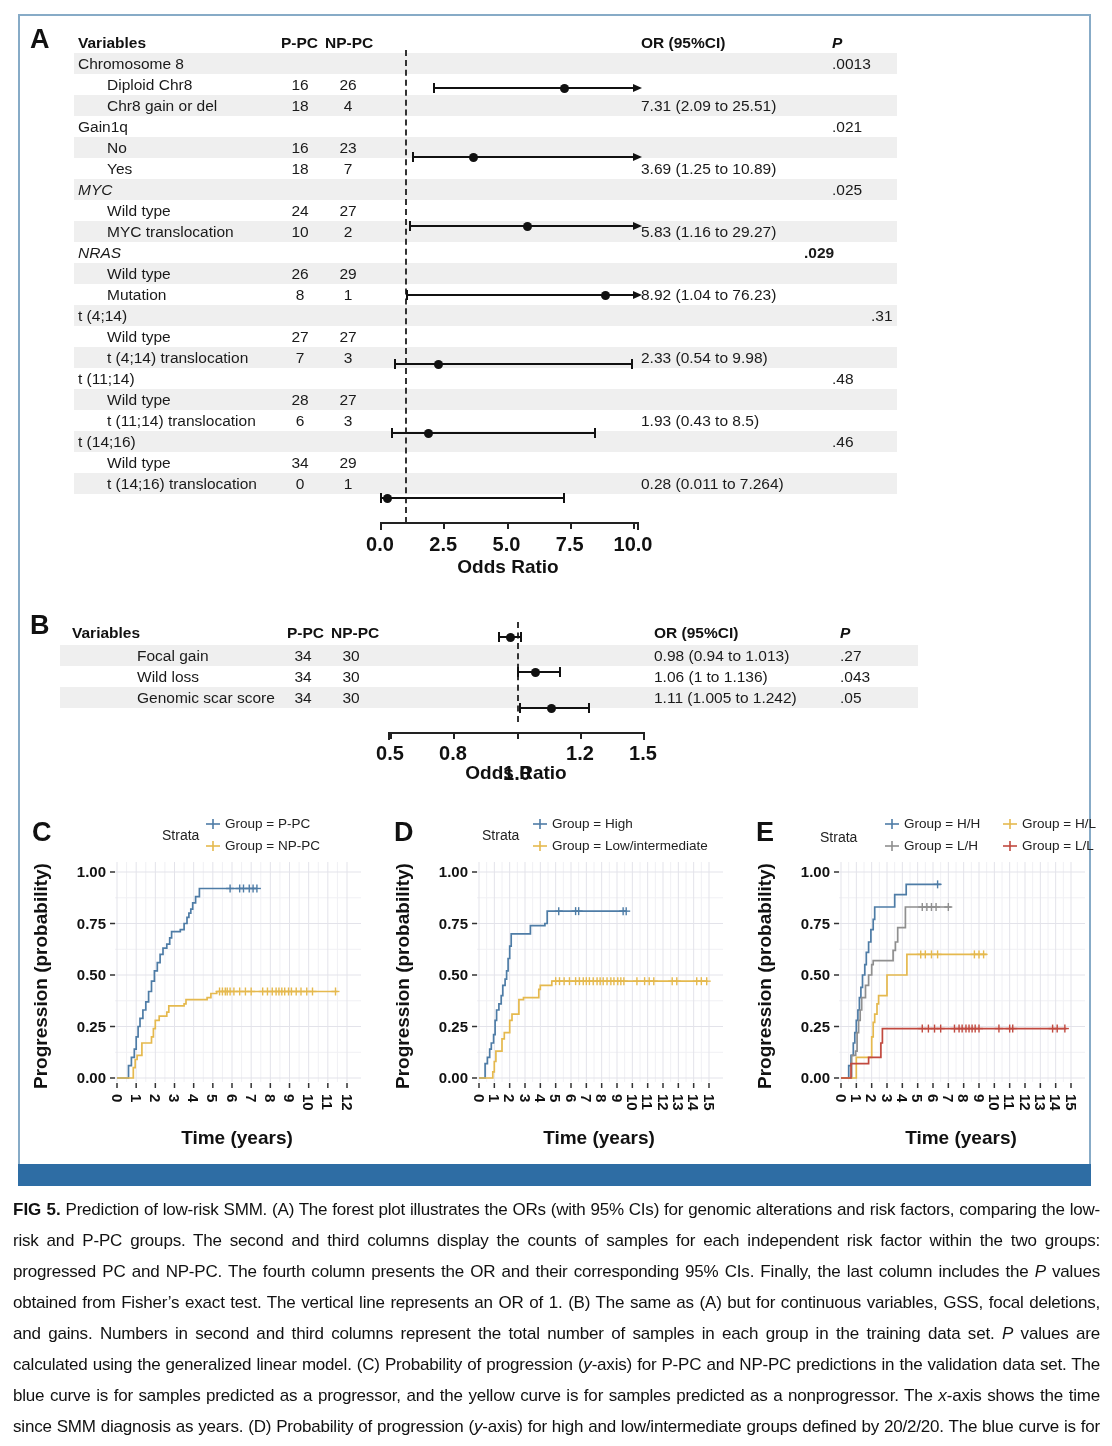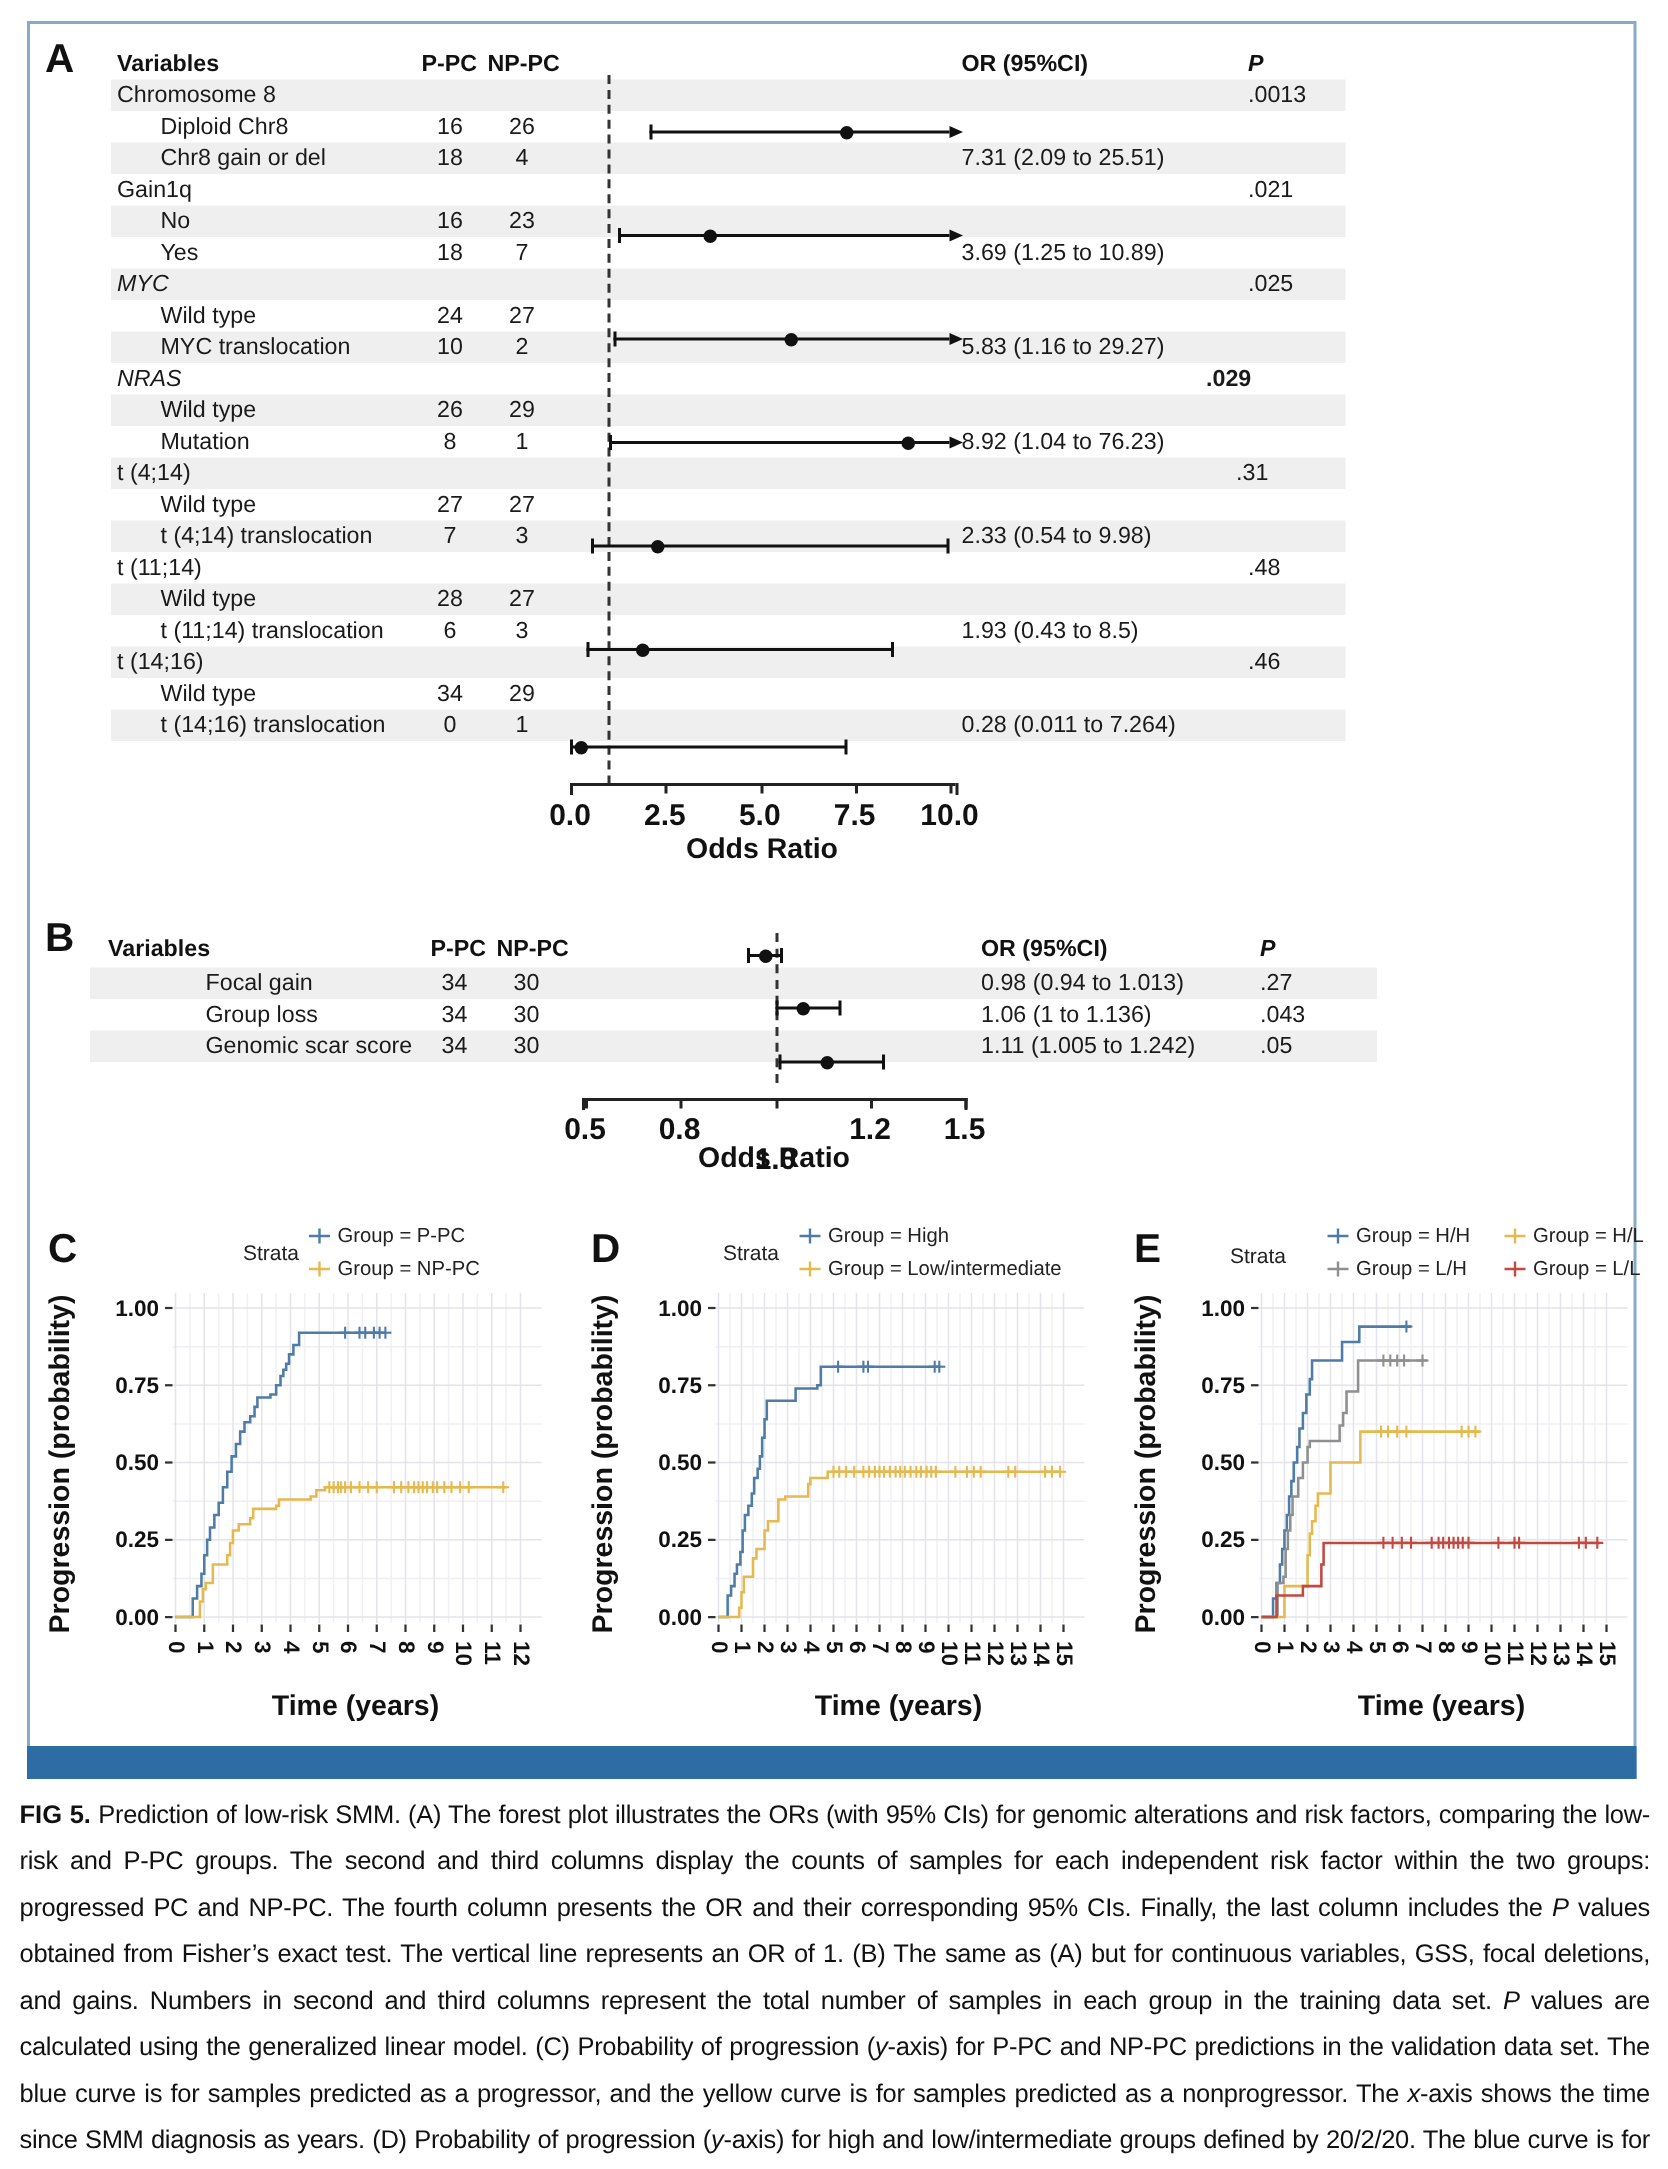--- a/index.html
+++ b/index.html
@@ -87,21 +87,21 @@
       <div class="abs" style="left: 74px; top: 263px; width: 823px; height: 21px; background: rgb(239, 239, 239);"></div>
       <div class="abs ftxt" style="left: 107px; top: 265px;">Wild type</div>
       <div class="abs ftxt" style="left: 285px; top: 265px; width: 30px; text-align: center;">26</div>
       <div class="abs ftxt" style="left: 333px; top: 265px; width: 30px; text-align: center;">29</div>
       <div class="abs ftxt" style="left: 107px; top: 286px;">Mutation</div>
       <div class="abs ftxt" style="left: 285px; top: 286px; width: 30px; text-align: center;">8</div>
       <div class="abs ftxt" style="left: 333px; top: 286px; width: 30px; text-align: center;">1</div>
       <div class="abs ftxt" style="left: 641px; top: 286px;">8.92 (1.04 to 76.23)</div>
       <div class="abs" style="left: 74px; top: 305px; width: 823px; height: 21px; background: rgb(239, 239, 239);"></div>
       <div class="abs ftxt" style="left: 78px; top: 307px;">t (4;14)</div>
-      <div class="abs ftxt" style="left: 824px; top: 307px;">.31</div>
+      <div class="abs ftxt" style="left: 871px; top: 307px;">.31</div>
       <div class="abs ftxt" style="left: 107px; top: 328px;">Wild type</div>
       <div class="abs ftxt" style="left: 285px; top: 328px; width: 30px; text-align: center;">27</div>
       <div class="abs ftxt" style="left: 333px; top: 328px; width: 30px; text-align: center;">27</div>
       <div class="abs" style="left: 74px; top: 347px; width: 823px; height: 21px; background: rgb(239, 239, 239);"></div>
       <div class="abs ftxt" style="left: 107px; top: 349px;">t (4;14) translocation</div>
       <div class="abs ftxt" style="left: 285px; top: 349px; width: 30px; text-align: center;">7</div>
       <div class="abs ftxt" style="left: 333px; top: 349px; width: 30px; text-align: center;">3</div>
       <div class="abs ftxt" style="left: 641px; top: 349px; text-align: right;">2.33 (0.54 to 9.98)</div>
       <div class="abs ftxt" style="left: 78px; top: 370px;">t (11;14)</div>
       <div class="abs ftxt" style="left: 832px; top: 370px;">.48</div>
@@ -166,21 +166,21 @@
       <div class="abs axislab" style="left: 569.75px; top: 533px;">7.5</div>
       <div class="abs" style="left: 633px; top: 522px; width: 2px; height: 7px; background: rgb(34, 34, 34);"></div>
       <div class="abs axislab" style="left: 633px; top: 533px;">10.0</div>
       <div class="abs axistitle" style="left: 408px; top: 556px;">Odds Ratio</div>
       <div class="abs" style="left: 60px; top: 645px; width: 858px; height: 21px; background: rgb(239, 239, 239);"></div>
       <div class="abs ftxt" style="left: 137px; top: 647px;">Focal gain</div>
       <div class="abs ftxt" style="left: 288px; top: 647px; width: 30px; text-align: center;">34</div>
       <div class="abs ftxt" style="left: 336px; top: 647px; width: 30px; text-align: center;">30</div>
       <div class="abs ftxt" style="left: 654px; top: 647px;">0.98 (0.94 to 1.013)</div>
       <div class="abs ftxt" style="left: 840px; top: 647px;">.27</div>
-      <div class="abs ftxt" style="left: 137px; top: 668px;">Group loss</div>
+      <div class="abs ftxt" style="left: 137px; top: 668px;">Wild loss</div>
       <div class="abs ftxt" style="left: 288px; top: 668px; width: 30px; text-align: center;">34</div>
       <div class="abs ftxt" style="left: 336px; top: 668px; width: 30px; text-align: center;">30</div>
       <div class="abs ftxt" style="left: 654px; top: 668px;">1.06 (1 to 1.136)</div>
       <div class="abs ftxt" style="left: 840px; top: 668px;">.043</div>
       <div class="abs" style="left: 60px; top: 687px; width: 858px; height: 21px; background: rgb(239, 239, 239);"></div>
       <div class="abs ftxt" style="left: 137px; top: 689px;">Genomic scar score</div>
       <div class="abs ftxt" style="left: 288px; top: 689px; width: 30px; text-align: center;">34</div>
       <div class="abs ftxt" style="left: 336px; top: 689px; width: 30px; text-align: center;">30</div>
       <div class="abs ftxt" style="left: 654px; top: 689px;">1.11 (1.005 to 1.242)</div>
       <div class="abs ftxt" style="left: 840px; top: 689px;">.05</div>

